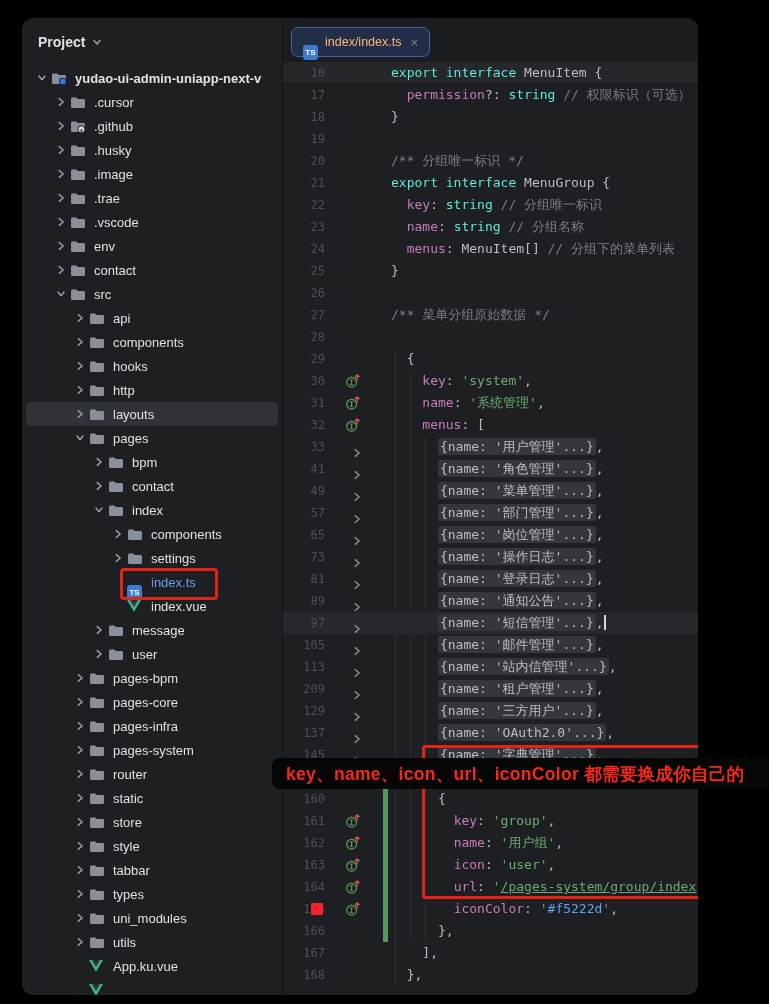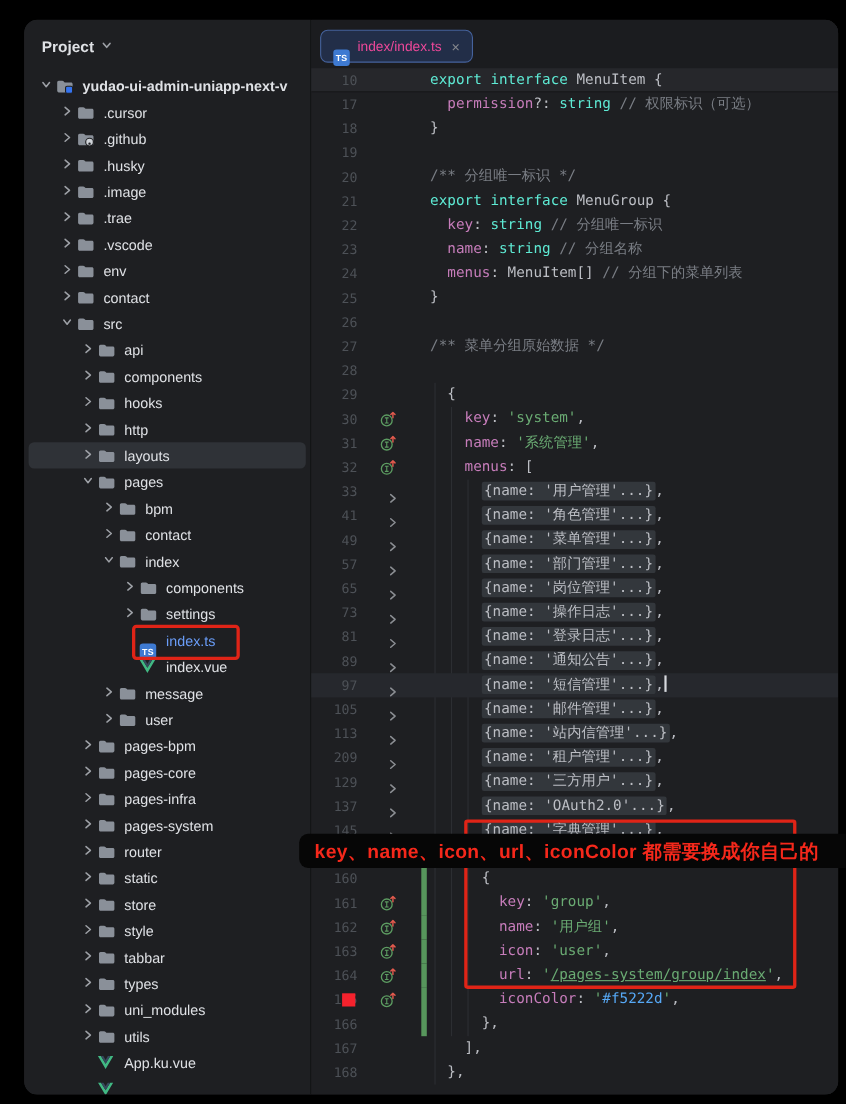--- a/index.html
+++ b/index.html
@@ -1,20 +1,20 @@
 <!DOCTYPE html>
 <html><head>
 <meta charset="utf-8">
 <style>
   html,body{margin:0;padding:0;background:#000;width:769px;height:1004px;overflow:hidden;
     font-family:"Liberation Sans",sans-serif;}
   #stage{position:relative;width:769px;height:1004px;background:#000;}
 
   
-  .ide-window{position:absolute;left:22px;top:18px;width:740px;height:977px;background:#1e1f22;
+  .ide-window{position:absolute;left:22px;top:18px;width:676px;height:977px;background:#1e1f22;
     border-radius:12px;overflow:hidden;display:flex;box-shadow:inset 0 0 0 1px rgba(255,255,255,.045);}
 
   
   .project-panel{width:260px;flex:0 0 260px;position:relative;border-right:1px solid #121315;background:#1e1f22;}
   .proj-header{position:absolute;left:16px;top:15px;display:flex;align-items:center;gap:7px;}
   .proj-title{font-size:14px;font-weight:bold;color:#dfe1e5;}
   .tree{position:absolute;left:0;top:48px;right:0;bottom:0;overflow:hidden;}
   .trow{height:24px;display:flex;align-items:center;position:relative;margin:0 4px;border-radius:5px;}
   .trow.sel{background:#2f3237;}
   .tchev{width:19px;display:flex;align-items:center;justify-content:center;flex:0 0 19px;}
@@ -26,21 +26,21 @@
     border-radius:4px;pointer-events:none;z-index:5;}
   .tsbadge{display:inline-flex;width:15px;height:15px;background:#3e7ad2;border-radius:3px;color:#fff;
     font-size:8px;font-weight:bold;align-items:center;justify-content:center;
     font-family:"Liberation Sans",sans-serif;letter-spacing:.2px;margin-top:21px;}
 
   
   .editor{flex:1;position:relative;background:#1e1f22;}
   .tabbar{position:absolute;left:0;top:0;right:0;height:44px;background:#1b1c1f;}
   .tab{position:absolute;left:8px;top:9px;height:28px;display:flex;align-items:center;gap:7px;
     padding:0 11px;background:#222e48;border:1px solid #45629c;border-radius:7px;}
-  .tab-label{font-size:12.5px;color:#ec4899;}
+  .tab-label{font-size:12.5px;color:#fdba74;}
   .tab-close{font-size:13px;color:#87898e;margin-left:2px;cursor:default;}
 
   .code{position:absolute;left:0;top:44px;right:0;bottom:0;font-family:"DejaVu Sans Mono",monospace;}
   .crow{position:relative;height:22px;line-height:22px;}
   .crow.sticky{background:#26272b;border-bottom:1px solid #151618;box-sizing:border-box;}
   .crow.cur{background:#26282d;}
   .lnum{position:absolute;left:0;top:0;width:42px;text-align:right;font-size:12px;color:#4d5157;}
   .gchev{position:absolute;left:69px;top:6px;}
   .gicon{position:absolute;left:62px;top:3px;}
   .gsq{position:absolute;left:28px;top:5px;width:12px;height:12px;background:#f5222d;}

